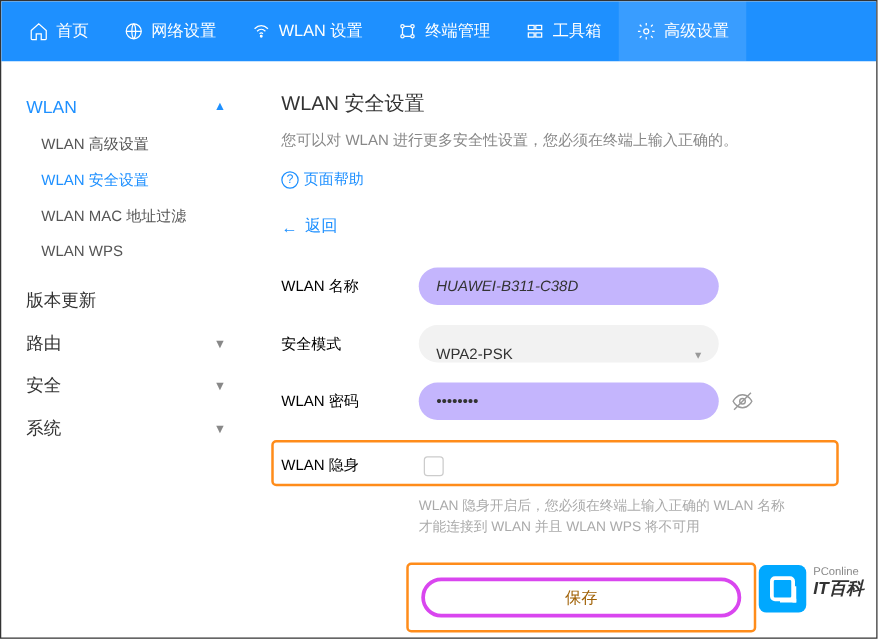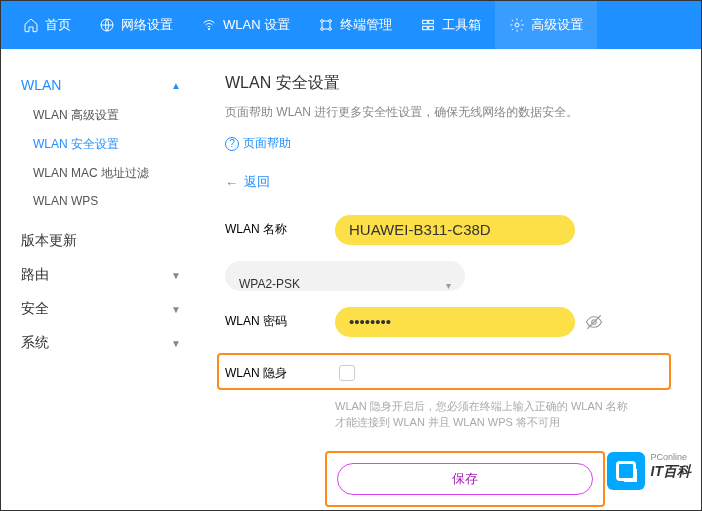--- a/index.html
+++ b/index.html
@@ -26,32 +26,32 @@
 .page-title { font-size: 16px; color: #333; margin-bottom: 10px; }
 .page-desc { font-size: 12px; color: #888; margin-bottom: 12px; }
 .help-link { color: #1e90ff; font-size: 12px; display: inline-flex; align-items: center; cursor: pointer; margin-bottom: 20px; }
 .help-link .q { border: 1px solid #1e90ff; border-radius: 50%; width: 14px; height: 14px; display: inline-flex; align-items: center; justify-content: center; font-size: 10px; margin-right: 4px; }
 .back-link { color: #1e90ff; font-size: 13px; display: inline-flex; align-items: center; cursor: pointer; margin-bottom: 24px; }
 .back-link .arrow { margin-right: 6px; }
 
 .form-row { display: flex; align-items: center; margin-bottom: 16px; }
 .form-label { width: 110px; font-size: 12px; color: #000000; }
 .form-control { flex: 1; }
-.input-field { width: 100%; max-width: 240px; height: 30px; background: #fde047; border: none; border-radius: 15px; padding: 0 14px; font-size: 15px; color: #333; }
+.input-field { width: 100%; max-width: 240px; height: 30px; background: #c4b5fd; border: none; border-radius: 15px; padding: 0 14px; font-size: 12px; color: #333; font-style: italic; }
 .select-field { width: 100%; max-width: 240px; height: 30px; background: #f2f2f2; border: none; border-radius: 15px; padding: 0 14px; font-size: 12px; color: #333; display: flex; align-items: flex-end; justify-content: space-between; cursor: pointer; }
 .select-caret { color: #999; font-size: 10px; }
 .password-row { position: relative; max-width: 240px; }
 .eye-icon { position: absolute; right: -28px; top: 6px; cursor: pointer; color: #999; }
 
 .highlight-box { border: 2px solid #ff8c1a; border-radius: 4px; padding: 10px 6px 6px 6px; margin-left: -8px; margin-bottom: 8px; }
 .checkbox { width: 16px; height: 16px; border: 1px solid #ccc; border-radius: 3px; background: #fff; cursor: pointer; margin-left: 4px; }
 .hint-text { font-size: 11px; color: #aaa; line-height: 1.5; margin-left: 110px; margin-bottom: 20px; max-width: 300px; }
 
 .save-wrap { border: 2px solid #ff8c1a; border-radius: 4px; padding: 10px; margin-left: 100px; width: 280px; text-align: center; }
-.save-btn { width: 100%; height: 32px; border: 1px solid #d946ef; background: #fff; border-radius: 16px; color: #a21caf; font-size: 13px; cursor: pointer; }
+.save-btn { width: 100%; height: 32px; border: 3px solid #d946ef; background: #fff; border-radius: 16px; color: #a16207; font-size: 13px; cursor: pointer; }
 
 .watermark { position: absolute; right: 10px; bottom: 20px; display: flex; align-items: flex-start; }
 .watermark .sq { width: 38px; height: 38px; background: #00a8ff; border-radius: 6px; display: flex; align-items: center; justify-content: center; margin-right: 6px; }
 .watermark .sq-inner { width: 20px; height: 20px; border: 3px solid #fff; border-radius: 4px; position: relative; }
 .watermark .sq-inner::after { content:''; position:absolute; right:-4px; bottom:-4px; width:10px; height:10px; border-right:3px solid #fff; border-bottom:3px solid #fff; }
 .watermark-text { font-size: 14px; font-weight: bold; color: #333; font-style: italic; }
 .watermark-sub { font-size: 9px; color: #888; display:block; }
 </style>
 </head>
 <body>
@@ -141,39 +141,40 @@
       <span class="chevron">▼</span>
     </div>
     <div class="side-group-header">
       <span>系统</span>
       <span class="chevron">▼</span>
     </div>
   </div>
 
   <div class="main">
     <div class="page-title">WLAN 安全设置</div>
-    <div class="page-desc">页面帮助 WLAN 进行更多安全性设置，确保无线网络的数据安全。</div>
+    <div class="page-desc">您可以对 WLAN 进行更多安全性设置，您必须在终端上输入正确的。</div>
     <div class="help-link">
       <span class="q">?</span>
       <span>页面帮助</span>
     </div>
     <div></div>
     <div class="back-link">
       <span class="arrow">←</span>
       <span>返回</span>
     </div>
 
     <div class="form-row">
       <div class="form-label">WLAN 名称</div>
       <div class="form-control">
         <input class="input-field" value="HUAWEI-B311-C38D" style="">
       </div>
     </div>
 
     <div class="form-row">
+      <div class="form-label">安全模式</div>
       <div class="form-control">
         <div class="select-field">
           <span>WPA2-PSK</span>
           <span class="select-caret">▾</span>
         </div>
       </div>
     </div>
 
     <div class="form-row">
       <div class="form-label">WLAN 密码</div>

